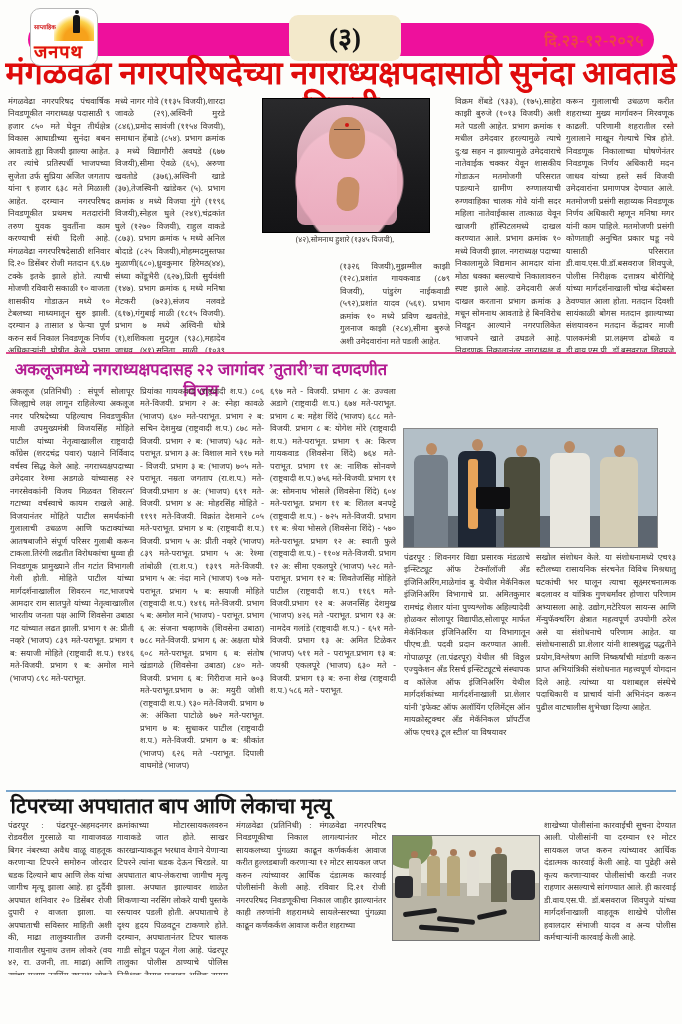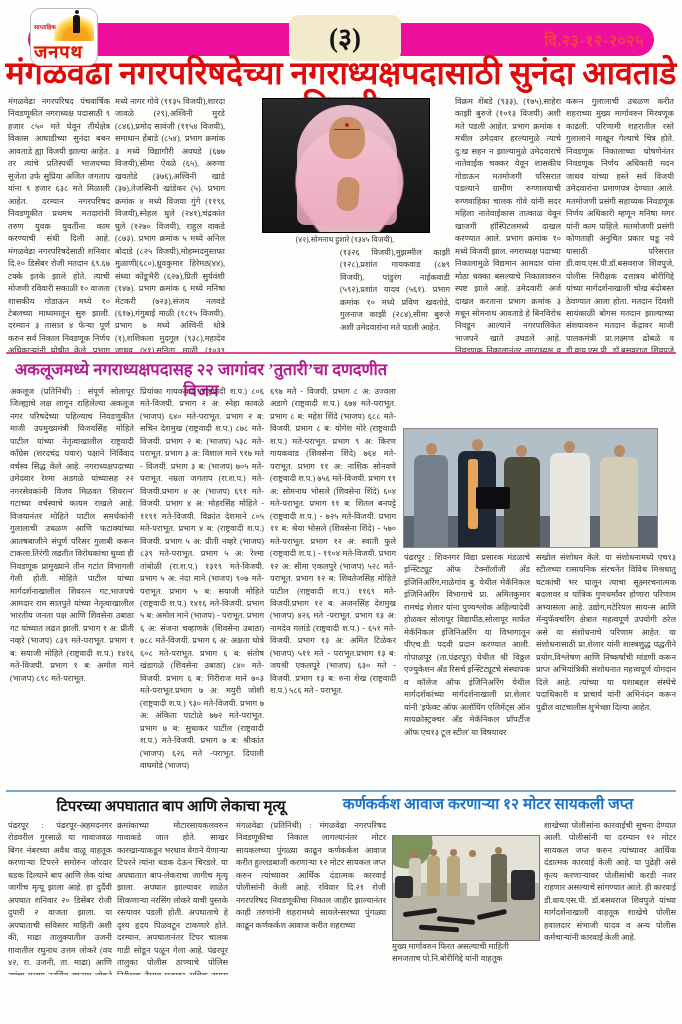--- a/index.html
+++ b/index.html
@@ -26,21 +26,21 @@
   .pagenum-box{position:absolute;left:289px;top:15px;width:112px;height:46px;background:#f3e9cb;
     border-radius:9px;z-index:3;text-align:center;}
   .pagenum{font-size:27px;font-weight:bold;color:#141414;line-height:46px;}
   .issue-date{position:absolute;right:38px;top:29px;font-size:16px;font-weight:bold;color:#ef4444;
     letter-spacing:.5px;z-index:3;}
   
   .hl{position:absolute;text-align:center;font-weight:bold;}
   .hl1{left:0;top:56px;width:682px;font-size:32px;line-height:34px;color:#df0b0b;}
   .hl2{left:2px;top:359px;width:398px;font-size:16.5px;line-height:21px;color:#b41d92;}
   .hl3{left:404px;top:357px;width:272px;font-size:16px;line-height:22px;color:#2b3f9e;}
-  .hl4{left:8px;top:797px;width:326px;font-size:15px;line-height:19px;color:#151515;}
+  .hl4{left:8px;top:797px;width:326px;font-size:21px;line-height:19px;color:#151515;}
   .hl5{left:296px;top:794px;width:384px;font-size:15.5px;line-height:20px;color:#1b74c8;}
   
   .col{position:absolute;font-size:8.2px;line-height:1.52;text-align:justify;
     color:#39332e;overflow:hidden;word-break:break-word;}
   
   .rule{position:absolute;height:2px;left:6px;width:670px;}
   .rule1{top:352px;background:#df4a8c;}
   .rule2{top:790px;background:#7aa6cc;}
   
   .photo1{position:absolute;left:262px;top:98px;width:166px;height:133px;border:1px solid #000;
@@ -97,21 +97,21 @@
 
   <div class="photo1">
     <div class="p1-veil"></div>
     <div class="p1-face"></div>
     <div class="p1-bindi"></div>
     <div class="p1-glasses"></div>
     <div class="p1-hands"></div>
   </div>
   <div class="p1-cap">(४२),सोमनाथ हुशारे (१३४५ विजयी),</div>
 
-  <div class="col" style="left:340px;top:247px;width:110px;height:105px;">(१३२६ विजयी),मुझम्मील काझी (१२८),प्रशांत गायकवाड (८७९ विजयी), पांडुरंग नाईकवाडी (५९२),प्रशांत यादव (५६१). प्रभाग क्रमांक १० मध्ये प्रविण खवतोडे, गुलनाज काझी (२८४),सीमा बुरुजे अशी उमेदवारांना मते पडली आहेत.</div>
+  <div class="col" style="left:340px;top:261px;width:110px;height:105px;">(१३२६ विजयी),मुझम्मील काझी (१२८),प्रशांत गायकवाड (८७९ विजयी), पांडुरंग नाईकवाडी (५९२),प्रशांत यादव (५६१). प्रभाग क्रमांक १० मध्ये प्रविण खवतोडे, गुलनाज काझी (२८४),सीमा बुरुजे अशी उमेदवारांना मते पडली आहेत.</div>
   <div class="col" style="left:455px;top:96px;width:106px;height:256px;">विक्रम शेंबडे (९३३), (१७५),साहेरा काझी बुरुजे (१०१३ विजयी) अशी मते पडली आहेत. प्रभाग क्रमांक १ मधील उमेदवार हरल्यामुळे त्याचे दु:ख सहन न झाल्यामुळे उमेदवाराचे नातेवाईक चक्कर येवून शासकीय गोडाऊन मतमोजगी परिसरात पडल्याने ग्रामीण रुग्णालयाची रुग्णवाहिका चालक गोवे यांनी सदर महिला नातेवाईकास तात्काळ येवून खाजगी हॉस्पिटलमध्ये दाखल करण्यात आले. प्रभाग क्रमांक १० मध्ये विजयी झाल. नगराध्यक्ष पदाच्या निकालामुळे विद्यमान आमदार यांना मोठा धक्का बसल्याचे निकालावरुन स्पष्ट झाले आहे. उमेदवारी अर्ज दाखल करताना प्रभाग क्रमांक ३ मधून सोमनाथ आवताडे हे बिनविरोध निवडून आल्याने नगरपालिकेत भाजपने खाते उघडले आहे. निवडणूक निकालानंतर नगराध्यक्ष व नगरसेवक विजयी उमेदवारांनी श्री संत दामाजी पुतळ्याचे दर्शन घेवून पुष्पहार अर्पण</div>
   <div class="col" style="left:566px;top:96px;width:108px;height:256px;">करून गुलालाची उधळण करीत शहराच्या मुख्य मार्गावरुन मिरवणूक काढली. परिणामी शहरातील रस्ते गुलालाने माखून गेल्याचे चित्र होते. निवडणूक निकालाच्या घोषणेनंतर निवडणूक निर्णय अधिकारी मदन जाधव यांच्या हस्ते सर्व विजयी उमेदवारांना प्रमाणपत्र देण्यात आले. मतमोजणी प्रसंगी सहाय्यक निवडणूक निर्णय अधिकारी म्हणून मनिषा मगर यांनी काम पाहिले. मतमोजणी प्रसंगी कोणताही अनुचित प्रकार घडू नये यासाठी परिसरात डी.वाय.एस.पी.डॉ.बसवराज शिवपुजे, पोलीस निरीक्षक दत्तात्रय बोरीगिद्दे यांच्या मार्गदर्शनाखाली चोख बंदोबस्त ठेवण्यात आला होता. मतदान दिवशी सायंकाळी बोगस मतदान झाल्याच्या संशयावरुन मतदान केंद्रावर माजी पालकमंत्री प्रा.लक्ष्मण ढोबळे व डी.वाय.एस.पी. डॉ.बसवराज शिवपुजे यांच्यात बाचाबाची झाल्याने मतमोजणी प्रसंगी अनुचित प्रकार घडू नये यासाठी खुद्द जिल्हाचे पोलीस अधिक्षक अतुल कुलकर्णी यांनी मतमोजणी स्थळाला भेट देवून परिस्थितीची माहिती जाणून घेतली.</div>
 
   <div class="rule rule1"></div>
 
   <div class="hl hl2">अकलूजमध्ये नगराध्यक्षपदासह २२ जागांवर ’तुतारी’चा दणदणीत विजय</div>
   <div class="col" style="left:10px;top:386px;width:124px;height:400px;">अकलूज (प्रतिनिधी) : संपूर्ण सोलापूर जिल्ह्याचे लक्ष लागून राहिलेल्या अकलूज नगर परिषदेच्या पहिल्याच निवडणुकीत माजी उपमुख्यमंत्री विजयसिंह मोहिते पाटील यांच्या नेतृत्वाखालील राष्ट्रवादी काँग्रेस (शरदचंद्र पवार) पक्षाने निर्विवाद वर्चस्व सिद्ध केले आहे. नगराध्यक्षपदाच्या उमेदवार रेश्मा अडगळे यांच्यासह २२ नगरसेवकांनी विजय मिळवत 'शिवरत्न' गटाच्या वर्चस्वाचे कायम राखले आहे. विजयानंतर मोहिते पाटील समर्थकांनी गुलालाची उधळण आणि फटाक्यांच्या आतषबाजीने संपूर्ण परिसर गुलाबी करून टाकला.तिरंगी लढतीत विरोधकांचा धुव्वा ही निवडणूक प्रामुख्याने तीन गटांत विभागली गेली होती. मोहिते पाटील यांच्या मार्गदर्शनाखालील शिवरत्न गट,भाजपचे आमदार राम सातपुते यांच्या नेतृत्वाखालील भारतीय जनता पक्ष आणि शिवसेना उबाठा गट यांच्यात लढत झाली. प्रभाग १ अ: प्रीती नव्हरे (भाजप) ८३९ मते-पराभूत. प्रभाग १ ब: सयाजी मोहिते (राष्ट्रवादी श.प.) १४१६ मते-विजयी. प्रभाग १ ब: अमोल माने (भाजप) ८९८ मते-पराभूत.</div>
   <div class="col" style="left:140px;top:386px;width:124px;height:400px;">प्रियांका गायकवाड (राष्ट्रवादी श.प.) ८०६ मते-विजयी. प्रभाग २ अ: स्नेहा कावळे (भाजप) ६४० मते-पराभूत. प्रभाग २ ब: सचिन देशमुख (राष्ट्रवादी श.प.) ८७८ मते-विजयी. प्रभाग २ ब: (भाजप) ५३८ मते-पराभूत. प्रभाग ३ अ: विशाल माने ९१७ मते - विजयी. प्रभाग ३ ब: (भाजप) ७०५ मते-पराभूत. नम्रता जगताप (रा.श.प.) मते-विजयी.प्रभाग ४ अ: (भाजप) ६९१ मते-विजयी. प्रभाग ४ अ: मोहरसिंह मोहिते - ११९१ मते-विजयी. विक्रांत देशमाने ८०५ मते-पराभूत. प्रभाग ४ ब: (राष्ट्रवादी श.प.) विजयी. प्रभाग ५ अ: प्रीती नव्हरे (भाजप) ८३९ मते-पराभूत. प्रभाग ५ अ: रेश्मा तांबोळी (रा.श.प.) १३१९ मते-विजयी. प्रभाग ५ अ: नंदा माने (भाजप) ९०७ मते-पराभूत. प्रभाग ५ ब: सयाजी मोहिते (राष्ट्रवादी श.प.) १४१६ मते-विजयी. प्रभाग ५ ब: अमोल माने (भाजप) - पराभूत. प्रभाग ६ अ: संजना चव्हाणके (शिवसेना उबाठा) ७८८ मते-विजयी. प्रभाग ६ अ: अक्षता घोत्रे ६०८ मते-पराभूत. प्रभाग ६ ब: संतोष खंडागळे (शिवसेना उबाठा) ८४० मते-विजयी. प्रभाग ६ ब: गिरीराज माने ७०३ मते-पराभूत.प्रभाग ७ अ: मयुरी जोशी (राष्ट्रवादी श.प.) ९३० मते-विजयी. प्रभाग ७ अ: अंकिता पाटोळे ७७२ मते-पराभूत. प्रभाग ७ ब: सुधाकर पाटील (राष्ट्रवादी श.प.) मते-विजयी. प्रभाग ७ ब: श्रीकांत (भाजप) ६२६ मते -पराभूत. दिपाली वाघमोडे (भाजप)</div>
   <div class="col" style="left:270px;top:386px;width:126px;height:400px;">६९७ मते - विजयी. प्रभाग ८ अ: उज्वला अडागे (राष्ट्रवादी श.प.) ६७४ मते-पराभूत. प्रभाग ८ ब: महेश शिंदे (भाजप) ६८८ मते-विजयी. प्रभाग ८ ब: योगेश मोरे (राष्ट्रवादी श.प.) मते-पराभूत. प्रभाग ९ अ: किरण गायकवाड (शिवसेना शिंदे) ७६४ मते-पराभूत. प्रभाग ११ अ: नाशिक सोनवणे (राष्ट्रवादी श.प.) ७५६ मते-विजयी. प्रभाग ११ अ: सोमनाथ भोसले (शिवसेना शिंदे) ६०४ मते-पराभूत. प्रभाग ११ ब: शितल बनपट्टे (राष्ट्रवादी श.प.) - ७२५ मते-विजयी. प्रभाग ११ ब: श्रेया भोसले (शिवसेना शिंदे) - ५७० मते-पराभूत. प्रभाग १२ अ: स्वाती फुले (राष्ट्रवादी श.प.) - ११०४ मते-विजयी. प्रभाग १२ अ: सीमा एकलपुरे (भाजप) ५२८ मते-पराभूत. प्रभाग १२ ब: शिवतेजसिंह मोहिते पाटील (राष्ट्रवादी श.प.) ११६९ मते-विजयी.प्रभाग १२ ब: अजनसिंह देशमुख (भाजप) ४२६ मते -पराभूत. प्रभाग १३ अ: नामदेव गलांडे (राष्ट्रवादी श.प.) - ६५१ मते-विजयी. प्रभाग १३ अ: अमित टिळेकर (भाजप) ५११ मते - पराभूत.प्रभाग १३ ब: जयश्री एकलपूरे (भाजप) ६३० मते - विजयी. प्रभाग १३ ब: रुना शेख (राष्ट्रवादी श.प.) ५८६ मते - पराभूत.</div>
 
@@ -131,37 +131,35 @@
   </div>
   <div class="col" style="left:404px;top:552px;width:126px;height:236px;">पंढरपूर : शिवनगर विद्या प्रसारक मंडळाचे इन्स्टिट्यूट ऑफ टेक्नॉलॉजी अँड इंजिनिअरिंग,माळेगांव बु. येथील मेकॅनिकल इंजिनिअरिंग विभागाचे प्रा. अमितकुमार रामचंद्र शेलार यांना पुण्यश्लोक अहिल्यादेवी होळकर सोलापूर विद्यापीठ,सोलापूर मार्फत मेकॅनिकल इंजिनिअरिंग या विभागातून पीएच.डी. पदवी प्रदान करण्यात आली. गोपाळपूर (ता.पंढरपूर) येथील श्री विठ्ठल एज्युकेशन अँड रिसर्च इन्स्टिट्यूटचे संस्थापक व कॉलेज ऑफ इंजिनिअरिंग येथील मार्गदर्शकांच्या मार्गदर्शनाखाली प्रा.शेलार यांनी 'इफेक्ट ऑफ अलॉयिंग एलिमेंट्स ऑन मायक्रोस्ट्रक्चर अँड मेकॅनिकल प्रॉपर्टीज ऑफ एच१३ टूल स्टील' या विषयावर</div>
   <div class="col" style="left:536px;top:552px;width:140px;height:236px;">सखोल संशोधन केले. या संशोधनामध्ये एच१३ स्टीलच्या रासायनिक संरचनेत विविध मिश्रधातु घटकांची भर घालून त्याचा सूक्ष्मरचनात्मक बदलावर व यांत्रिक गुणधर्मांवर होणारा परिणाम अभ्यासला आहे. उद्योग,मटेरियल सायन्स आणि मॅन्युफॅक्चरिंग क्षेत्रात महत्वपूर्ण उपयोगी ठरेल असे या संशोधनाचे परिणाम आहेत. या संशोधनासाठी प्रा.शेलार यांनी शास्त्रशुद्ध पद्धतीने प्रयोग,विश्लेषण आणि निष्कर्षांची मांडणी करून प्राप्त अभियांत्रिकी संशोधनात महत्त्वपूर्ण योगदान दिले आहे. त्यांच्या या यशाबद्दल संस्थेचे पदाधिकारी व प्राचार्य यांनी अभिनंदन करून पुढील वाटचालीस शुभेच्छा दिल्या आहेत.</div>
 
   <div class="rule rule2"></div>
 
   <div class="hl hl4">टिपरच्या अपघातात बाप आणि लेकाचा मृत्यू</div>
   <div class="col" style="left:8px;top:820px;width:104px;height:155px;">पंढरपूर : पंढरपूर-अहमदनगर रोडवरील गुरसाळे या गावाजवळ बिगर नंबरच्या अवैध वाळू वाहतूक करणाऱ्या टिपरने समोरुन जोरदार धडक दिल्याने बाप आणि लेक यांचा जागीच मृत्यू झाला आहे. हा दुर्दैवी अपघात शनिवार २० डिसेंबर रोजी दुपारी २ वाजता झाला. या अपघाताची सविस्तर माहिती अशी की, माढा तालुक्यातील उजनी गावातील रघुनाथ उत्तम लोकरे (वय ४२, रा. उजनी, ता. माढा) आणि त्यांचा मुलगा नरसिंग रघुनाथ लोकरे (वय- १३) हे आपल्या एम. एच. ४५, ए एच. ०२५४ या</div>
   <div class="col" style="left:117px;top:820px;width:111px;height:155px;">क्रमांकाच्या मोटारसायकलवरुन गावाकडे जात होते. साखर कारखान्याकडून भरधाव वेगाने येणाऱ्या टिपरने त्यांना धडक देऊन चिरडले. या अपघातात बाप-लेकराचा जागीच मृत्यू झाला. अपघात झाल्यावर शाळेत शिकणाऱ्या नरसिंग लोकरे याची पुस्तके रस्त्यावर पडली होती. अपघाताचे हे दृश्य हृदय पिळवटून टाकणारे होते. दरम्यान, अपघातानंतर टिपर चालक गाडी सोडून पळून गेला आहे. पंढरपूर तालुका पोलीस ठाण्याचे पोलिस निरीक्षक तैय्यब मुजावर अधिक तपास करीत आहेत.</div>
 
-  <div class="hl hl5">कर्णकर्कश आवाज करणाऱ्या १२ मोटर सायकली जप्त</div>
   <div class="col" style="left:236px;top:820px;width:150px;height:155px;">मंगळवेढा (प्रतिनिधी) : मंगळवेढा नगरपरिषद निवडणूकीचा निकाल लागल्यानंतर मोटर सायकलच्या पुंगळ्या काढून कर्णकर्कश आवाज करीत हुल्लडबाजी करणाऱ्या १२ मोटर सायकल जप्त करुन त्यांच्यावर आर्थिक दंडात्मक कारवाई पोलीसांनी केली आहे. रविवार दि.२१ रोजी नगरपरिषद निवडणूकीचा निकाल जाहीर झाल्यानंतर काही तरुणांनी शहरामध्ये सायलेन्सरच्या पुंगळ्या काढून कर्णकर्कश आवाज करीत शहराच्या</div>
   <div class="photo3">
     <div class="p3-tree"></div>
     <div class="p3-man" style="left:16px;top:22px;width:12px;height:38px;background:#cfc9b8;"></div>
     <div class="p3-head" style="left:18px;top:15px;"></div>
     <div class="p3-man" style="left:34px;top:20px;width:13px;height:40px;background:#b9a87c;"></div>
     <div class="p3-head" style="left:37px;top:13px;"></div>
     <div class="p3-man" style="left:54px;top:20px;width:13px;height:40px;background:#b9a87c;"></div>
     <div class="p3-head" style="left:57px;top:13px;"></div>
     <div class="p3-man" style="left:74px;top:21px;width:12px;height:39px;background:#e3e0d6;"></div>
     <div class="p3-head" style="left:76px;top:14px;"></div>
     <div class="p3-man" style="left:98px;top:18px;width:16px;height:48px;background:#6b6a55;"></div>
     <div class="p3-head" style="left:102px;top:11px;"></div>
     <div class="p3-bike" style="left:118px;top:34px;width:24px;height:30px;"></div>
     <div class="p3-bike" style="left:2px;top:40px;width:18px;height:22px;"></div>
     <div class="p3-pipe" style="left:10px;top:74px;width:34px;height:5px;transform:rotate(-8deg);"></div>
     <div class="p3-pipe" style="left:44px;top:82px;width:38px;height:5px;transform:rotate(6deg);"></div>
     <div class="p3-pipe" style="left:84px;top:76px;width:30px;height:5px;transform:rotate(-12deg);"></div>
     <div class="p3-pipe" style="left:26px;top:90px;width:40px;height:5px;transform:rotate(4deg);"></div>
   </div>
-  <div class="col" style="left:392px;top:941px;width:146px;height:34px;text-align:left;">मुख्य मार्गावरुन फिरत असल्याची माहिती समजताच पो.नि.बोरीगिद्दे यांनी वाहतूक</div>
   <div class="col" style="left:544px;top:820px;width:132px;height:155px;">शाखेच्या पोलीसांना कारवाईची सुचना देण्यात आली. पोलीसांनी या दरम्यान १२ मोटर सायकल जप्त करुन त्यांच्यावर आर्थिक दंडात्मक कारवाई केली आहे. या पुढेही असे कृत्य करणाऱ्यावर पोलीसांची करडी नजर राहणार असल्याचे सांगण्यात आले. ही कारवाई डी.वाय.एस.पी. डॉ.बसवराज शिवपुजे यांच्या मार्गदर्शनाखाली वाहतूक शाखेचे पोलीस हवालदार संभाजी यादव व अन्य पोलीस कर्मचाऱ्यांनी कारवाई केली आहे.</div>
 
 </div>
 
 </body></html>

